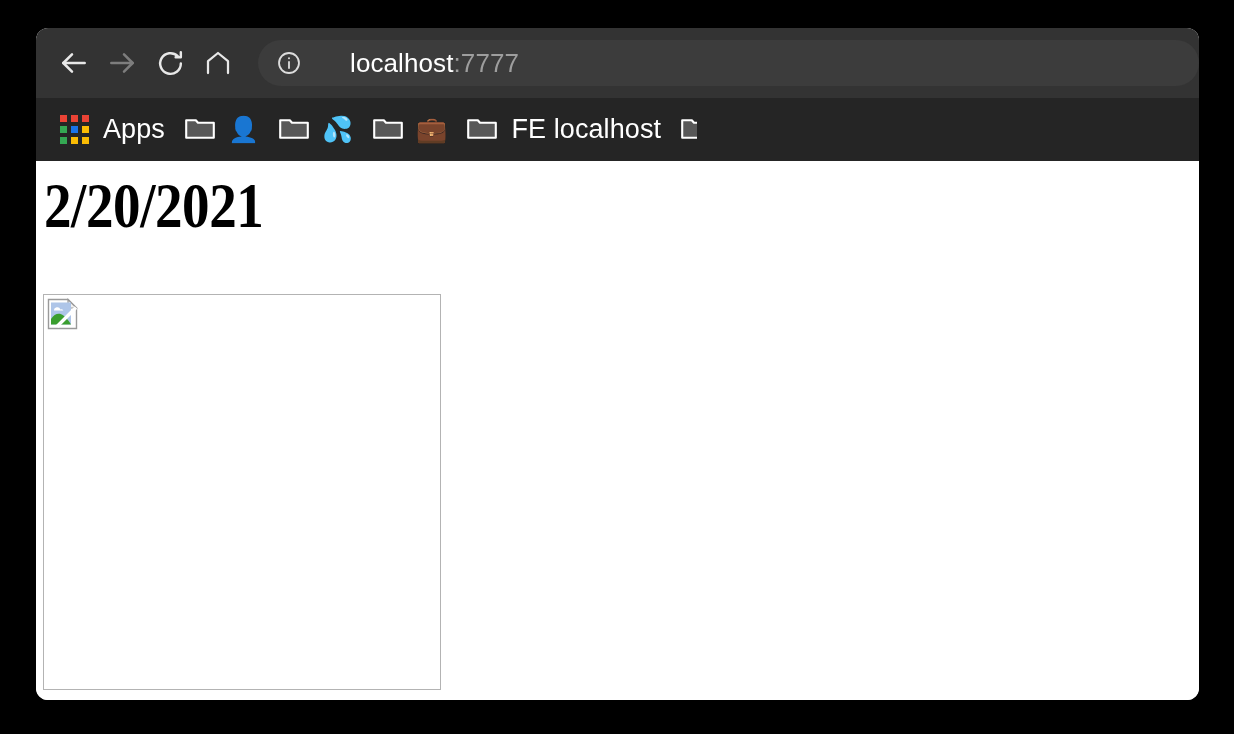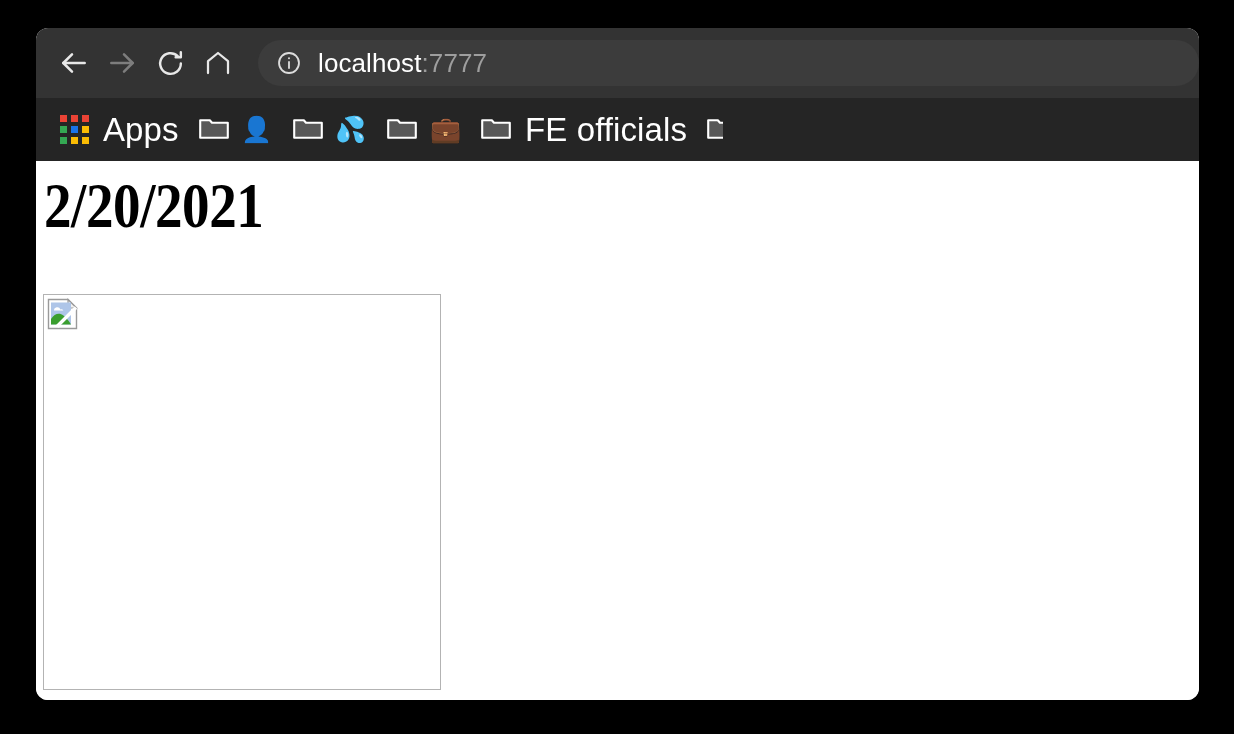--- a/index.html
+++ b/index.html
@@ -49,20 +49,21 @@
     height: 46px;
     margin-left: 16px;
     margin-right: 0;
     background: #3c3c3c;
     border-radius: 23px;
     display: flex;
     align-items: center;
     padding-left: 18px;
     box-sizing: border-box;
     min-width: 0;
+    gap: 32px;
   }
   #omnibox .info-icon { flex: 0 0 auto; display: flex; align-items: center; }
   #omnibox .url-text {
     margin-left: 16px;
     font-size: 26px;
     letter-spacing: 0.1px;
     white-space: nowrap;
     overflow: hidden;
   }
   .url-host { color: #ffffff; }
@@ -93,21 +94,21 @@
     display: grid;
     grid-template-columns: repeat(3, 7px);
     grid-template-rows: repeat(3, 7px);
     gap: 4px;
     flex: 0 0 auto;
   }
   .apps-grid i { display: block; width: 7px; height: 7px; }
 
   .bm-label {
     color: #ffffff;
-    font-size: 33px;
+    font-size: 27px;
     margin-left: 14px;
     letter-spacing: 0.1px;
   }
 
   .folder-icon { flex: 0 0 auto; display: block; }
 
   .bm-emoji {
     font-size: 25px;
     margin-left: 13px;
     line-height: 1;
@@ -265,21 +266,21 @@
       <span class="bm-emoji">💼</span>
     </div>
 
 
     <div class="bm-item">
       <span class="folder-icon">
         <svg width="30" height="24" viewBox="0 0 30 24">
           <path d="M1.2 4.2h9.6l2.2 2.6h15.8v15.0H1.2z" fill="#585858" stroke="#ffffff" stroke-width="2.1" stroke-linejoin="round"></path>
         </svg>
       </span>
-      <span class="bm-label">FE officials</span>
+      <span class="bm-label">FE localhost</span>
     </div>
 
 
 
     <div class="cut-folder-wrap">
       <span class="folder-icon">
         <svg width="30" height="24" viewBox="0 0 30 24">
           <path d="M1.2 4.2h9.6l2.2 2.6h15.8v15.0H1.2z" fill="#585858" stroke="#ffffff" stroke-width="2.1" stroke-linejoin="round"></path>
         </svg>
       </span>

